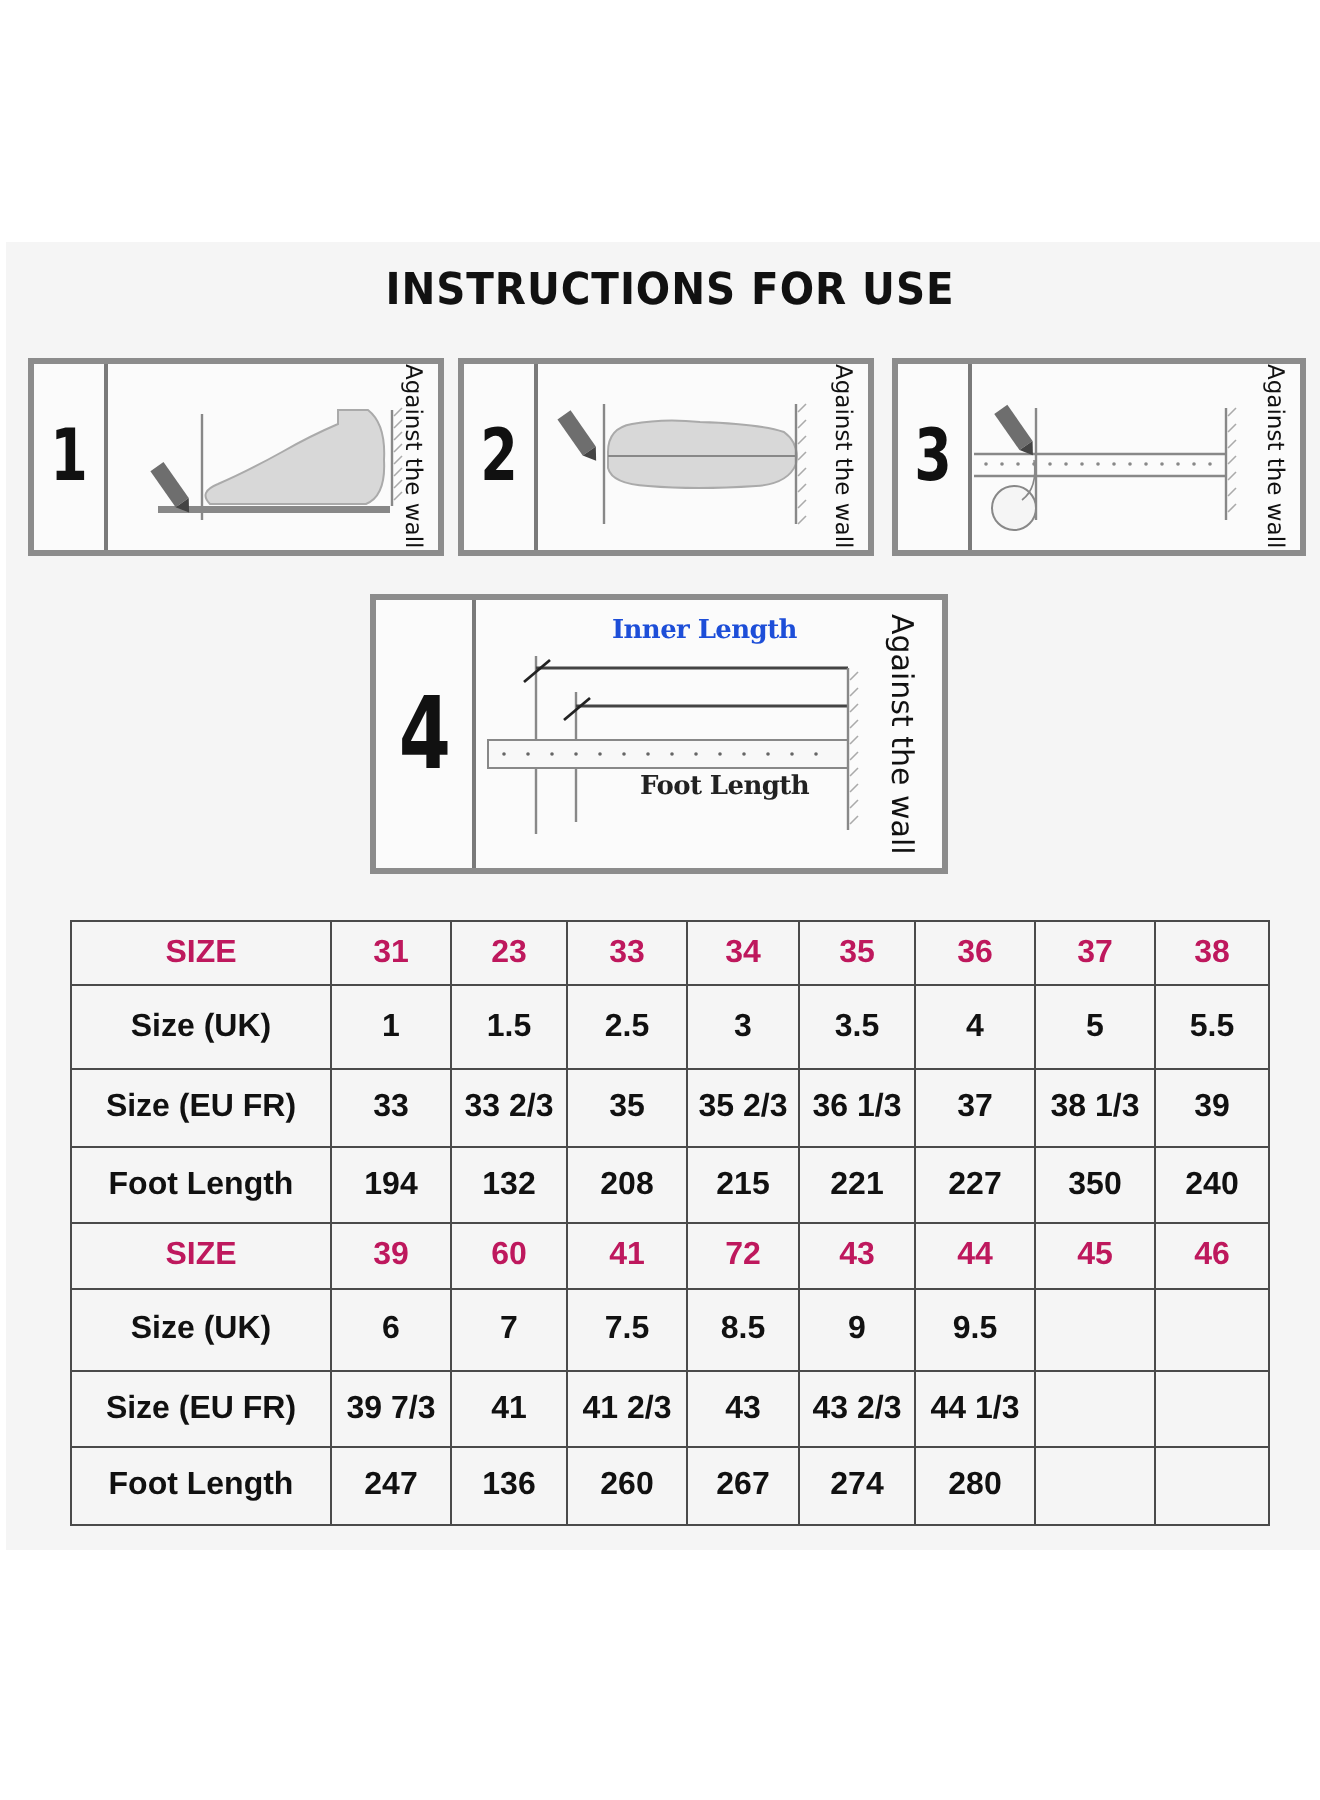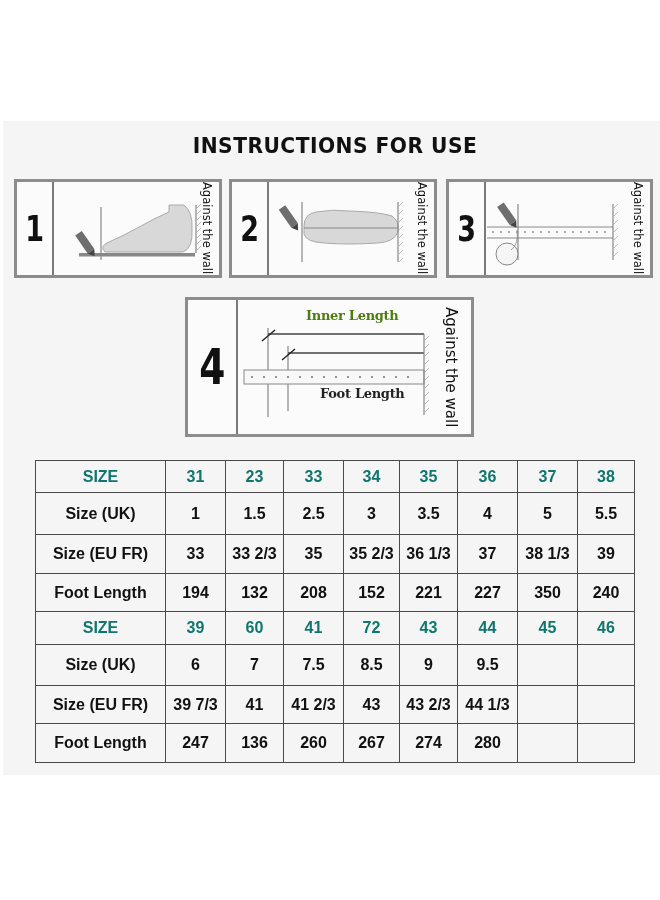--- a/index.html
+++ b/index.html
@@ -32,21 +32,21 @@
   .step svg { position: absolute; }
 
   table.sizes {
     position: absolute; left: 35px; top: 460px; border-collapse: collapse;
     font-family: "Liberation Sans", sans-serif; font-weight: bold; color: #111;
     background: #f5f5f5;
   }
   table.sizes td {
     border: 1.5px solid #4a4a4a; text-align: center; padding: 0; font-size: 16px;
   }
-  table.sizes tr.hdr td { color: #0f766e; height: 31px; }
+  table.sizes tr.hdr td { color: #be185d; height: 31px; }
   table.sizes td.lbl { width: 129px; }
   table.sizes tr.r-uk td { height: 41px; }
   table.sizes tr.r-eu td { height: 38px; }
   table.sizes tr.r-fl td { height: 37px; }
   table.sizes tr.hdr2 td { height: 32px; }
   table.sizes tr.r-uk2 td { height: 40px; }
   table.sizes tr.r-eu2 td { height: 37px; }
   table.sizes tr.r-fl2 td { height: 38px; }
 </style>
 </head>
@@ -190,21 +190,21 @@
         <line x1="187" y1="56" x2="191" y2="52"></line>
       <line x1="187" y1="64" x2="191" y2="60"></line>
         <line x1="187" y1="72" x2="191" y2="68"></line>
         <line x1="187" y1="80" x2="191" y2="76"></line>
       <line x1="187" y1="88" x2="191" y2="84"></line>
         <line x1="187" y1="96" x2="191" y2="92"></line>
         <line x1="187" y1="104" x2="191" y2="100"></line>
       <line x1="187" y1="112" x2="191" y2="108"></line>
     </g>
   </svg>
-  <div style="position:absolute;left:118px;top:8px;font-family:'DejaVu Serif',serif;font-weight:bold;font-size:13px;color:#4d7c0f;letter-spacing:-0.3px;">Inner Length</div>
+  <div style="position:absolute;left:118px;top:8px;font-family:'DejaVu Serif',serif;font-weight:bold;font-size:13px;color:#1d4ed8;letter-spacing:-0.3px;">Inner Length</div>
   <div style="position:absolute;left:132px;top:86px;font-family:'DejaVu Serif',serif;font-weight:bold;font-size:13px;color:#222;letter-spacing:-0.3px;">Foot Length</div>
   <div class="wall-text" style="right:10px;width:20px;font-size:15px;">Against the wall</div>
 </div>
 
 <table class="sizes">
   <tbody>
     <tr class="hdr">
       <td class="lbl">SIZE</td>
       <td style="width:59px">31</td>
       <td style="width:57px">23</td>
@@ -235,21 +235,21 @@
       <td>36 1/3</td>
       <td>37</td>
       <td>38 1/3</td>
       <td>39</td>
     </tr>
     <tr class="r-fl">
       <td class="lbl">Foot Length</td>
       <td>194</td>
       <td>132</td>
       <td>208</td>
-      <td>152</td>
+      <td>215</td>
       <td>221</td>
       <td>227</td>
       <td>350</td>
       <td>240</td>
     </tr>
     <tr class="hdr hdr2">
       <td class="lbl">SIZE</td>
       <td>39</td>
       <td>60</td>
       <td>41</td>

